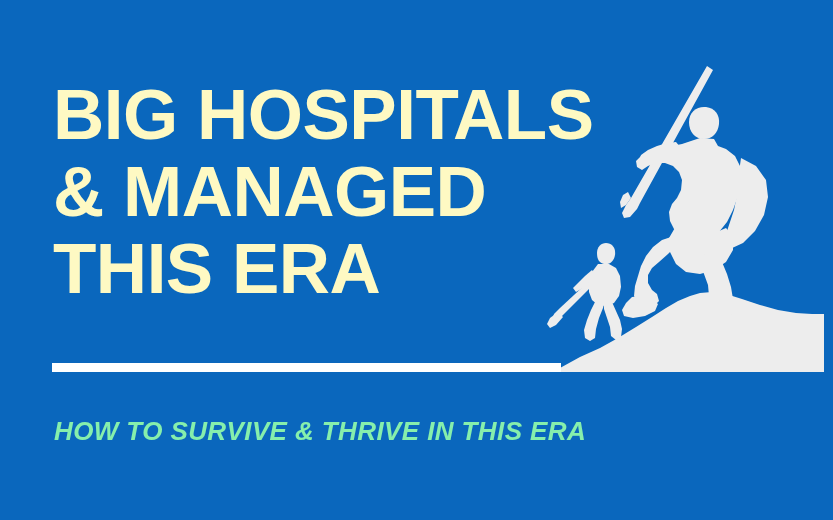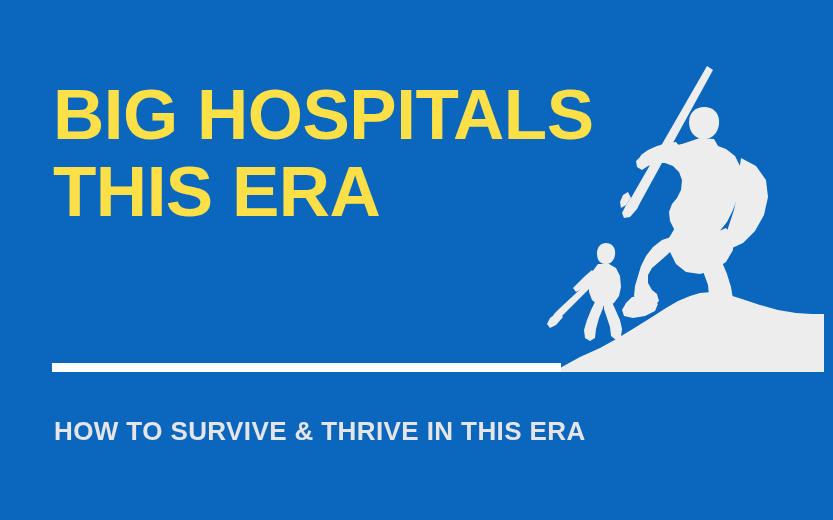--- a/index.html
+++ b/index.html
@@ -29,21 +29,21 @@
   
   #headline {
     position: absolute;
     left: 53px;
     top: 76px;
     width: 600px;
     z-index: 3;
   }
   .head-line {
     display: block;
-    color: #fde047;
+    color: #fef9c3;
     font-family: "Liberation Sans", sans-serif;
     font-weight: bold;
     font-size: 71px;
     line-height: 77px;
     letter-spacing: -0.5px;
     white-space: nowrap;
   }
   
   #rule {
     position: absolute;
@@ -52,28 +52,29 @@
     width: 509px;
     height: 9px;
     background: #ffffff;
     z-index: 3;
   }
   
   #subtitle {
     position: absolute;
     left: 54px;
     top: 416px;
-    color: #e5e5e5;
+    color: #86efac;
     font-family: "Liberation Sans", sans-serif;
     font-weight: bold;
     font-size: 26px;
     line-height: 30px;
     letter-spacing: 0.4px;
     white-space: nowrap;
     z-index: 3;
+    font-style: italic;
   }
 </style>
 </head>
 <body>
 
 <div id="slide">
 
   <svg id="artwork" viewBox="0 0 833 520" width="833" height="520" xmlns="http://www.w3.org/2000/svg">
 
     <path fill="#ededed" d="M 544 372
@@ -319,20 +320,21 @@
                L 611 336
                L 610 327
                L 607 318
                L 604 309
                L 604 302 Z"></path>
     </g>
   </svg>
 
   <div id="headline">
     <span class="head-line">BIG HOSPITALS</span>
+    <span class="head-line">&amp; MANAGED</span>
     <span class="head-line">THIS ERA</span>
   </div>
 
   <div id="rule"></div>
 
   <div id="subtitle">HOW TO SURVIVE &amp; THRIVE IN THIS ERA</div>
 
 </div>
 
 </body></html>

